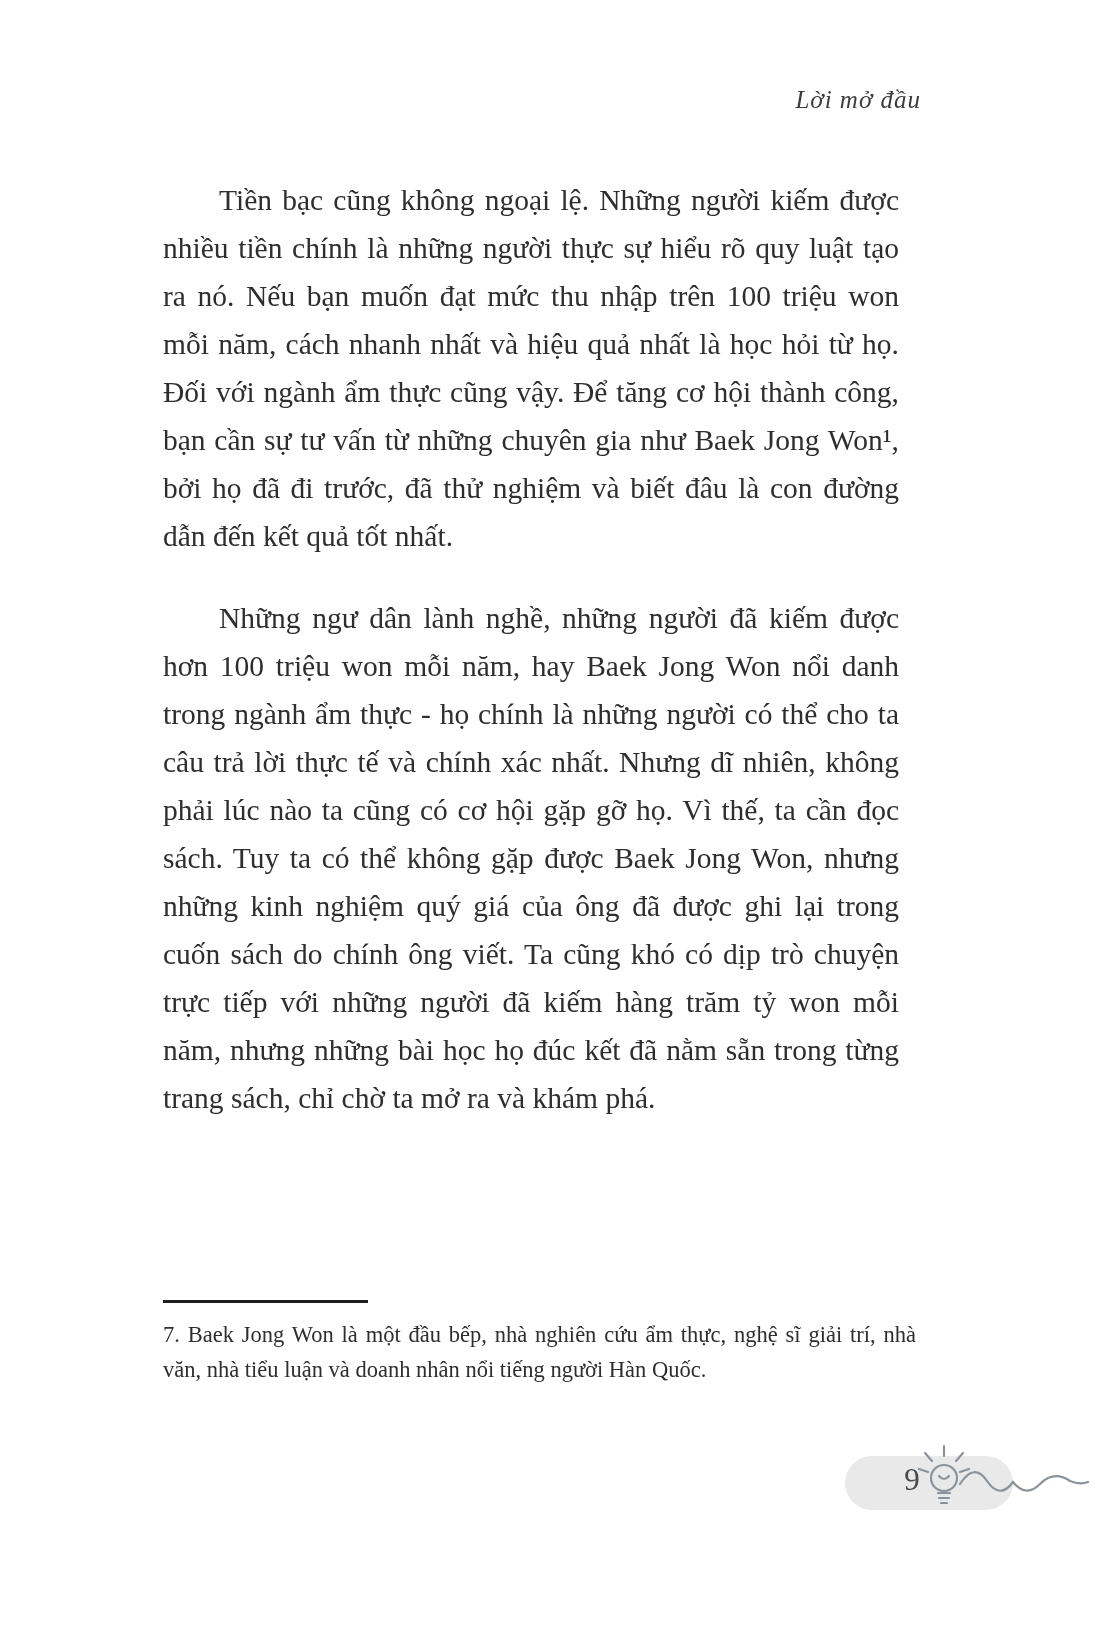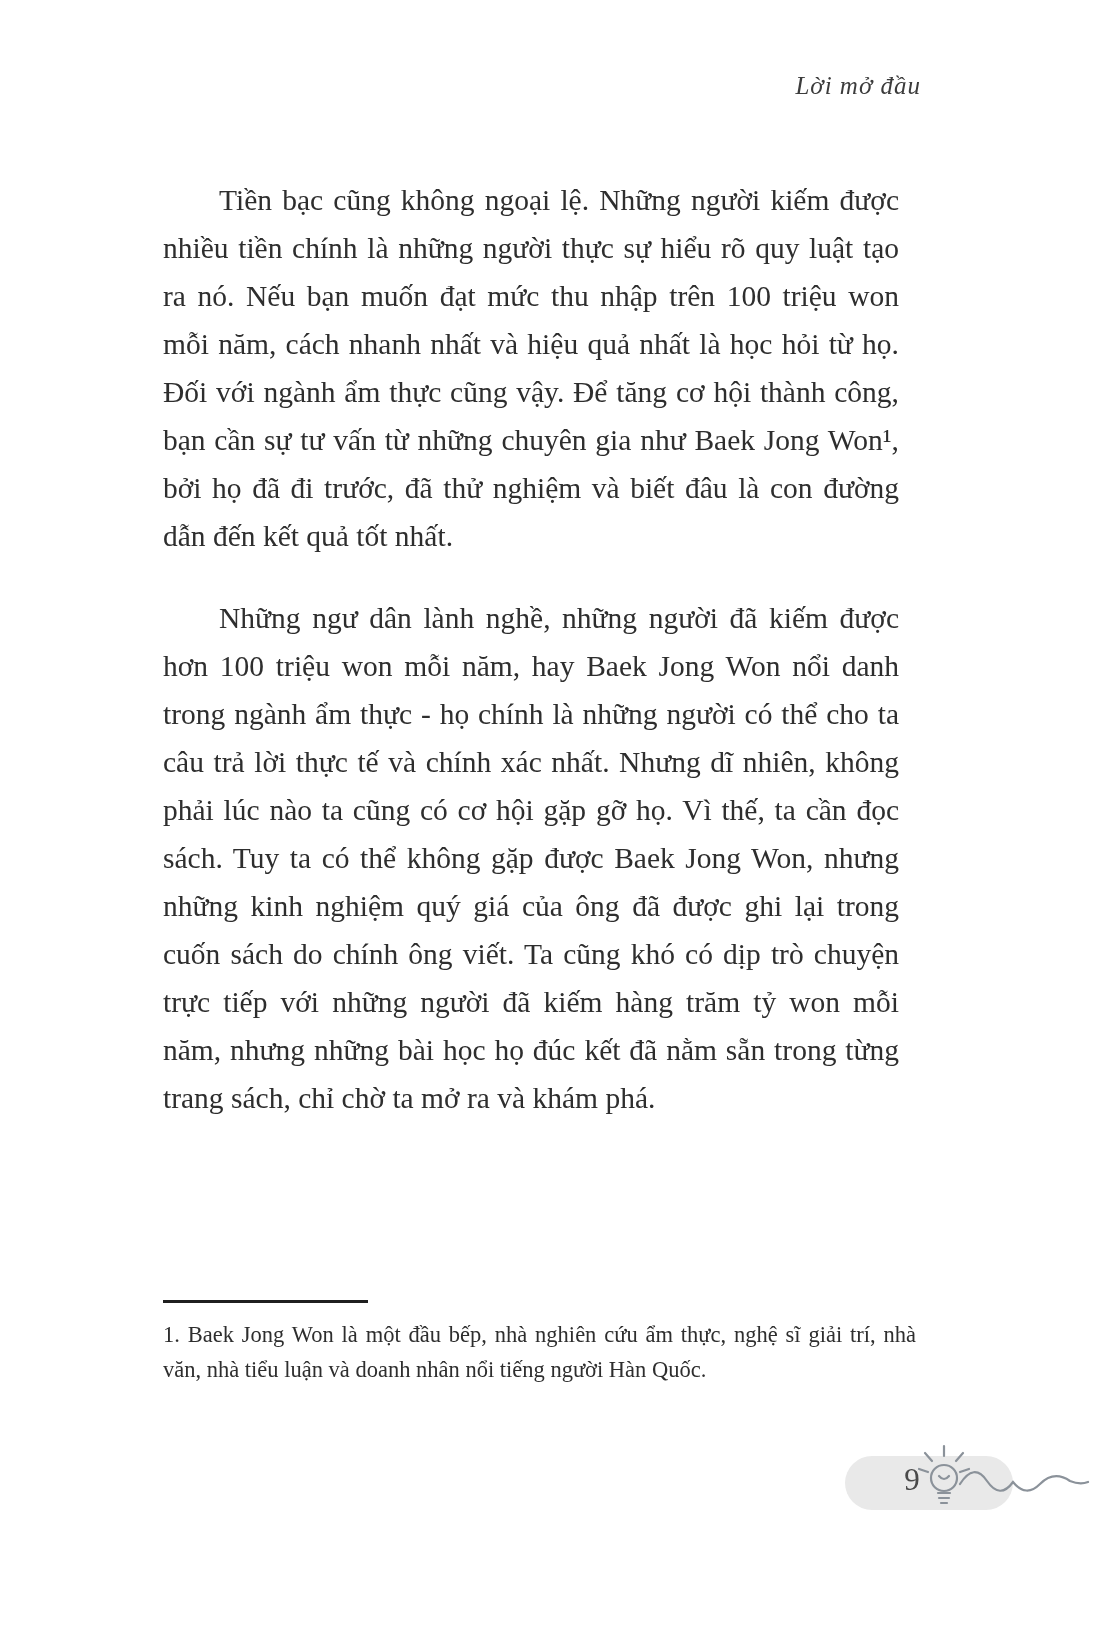--- a/index.html
+++ b/index.html
@@ -11,21 +11,21 @@
     position: relative;
     width: 1119px;
     height: 1646px;
     background: #ffffff;
     font-family: "Liberation Serif", "DejaVu Serif", serif;
     color: #2e2e2e;
     overflow: hidden;
   }
   .running-header {
     position: absolute;
-    top: 72px;
+    top: 86px;
     right: 198px;
     font-size: 25px;
     font-style: italic;
     letter-spacing: 1px;
     color: #3c3c3c;
   }
   .body-text {
     position: absolute;
     top: 176px;
     left: 163px;
@@ -98,21 +98,21 @@
 
   <div class="running-header">Lời mở đầu</div>
 
   <div class="body-text">
     <p>Tiền bạc cũng không ngoại lệ. Những người kiếm được nhiều tiền chính là những người thực sự hiểu rõ quy luật tạo ra nó. Nếu bạn muốn đạt mức thu nhập trên 100 triệu won mỗi năm, cách nhanh nhất và hiệu quả nhất là học hỏi từ họ. Đối với ngành ẩm thực cũng vậy. Để tăng cơ hội thành công, bạn cần sự tư vấn từ những chuyên gia như Baek Jong Won¹, bởi họ đã đi trước, đã thử nghiệm và biết đâu là con đường dẫn đến kết quả tốt nhất.</p>
     <p>Những ngư dân lành nghề, những người đã kiếm được hơn 100 triệu won mỗi năm, hay Baek Jong Won nổi danh trong ngành ẩm thực - họ chính là những người có thể cho ta câu trả lời thực tế và chính xác nhất. Nhưng dĩ nhiên, không phải lúc nào ta cũng có cơ hội gặp gỡ họ. Vì thế, ta cần đọc sách. Tuy ta có thể không gặp được Baek Jong Won, nhưng những kinh nghiệm quý giá của ông đã được ghi lại trong cuốn sách do chính ông viết. Ta cũng khó có dịp trò chuyện trực tiếp với những người đã kiếm hàng trăm tỷ won mỗi năm, nhưng những bài học họ đúc kết đã nằm sẵn trong từng trang sách, chỉ chờ ta mở ra và khám phá.</p>
   </div>
 
   <div class="footnote-block">
     <div class="footnote-rule"></div>
-    <div class="footnote-text">1. Baek Jong Won là một đầu bếp, nhà nghiên cứu ẩm thực, nghệ sĩ giải trí, nhà văn, nhà tiểu luận và doanh nhân nổi tiếng người Hàn Quốc.</div>
+    <div class="footnote-text">7. Baek Jong Won là một đầu bếp, nhà nghiên cứu ẩm thực, nghệ sĩ giải trí, nhà văn, nhà tiểu luận và doanh nhân nổi tiếng người Hàn Quốc.</div>
   </div>
 
   <div class="page-footer">
     <div class="page-number-pill"></div>
     <div class="page-number">9</div>
     <svg class="footer-doodle" viewBox="0 0 260 110" xmlns="http://www.w3.org/2000/svg" fill="none" stroke="#8b929a" stroke-width="2.2" stroke-linecap="round">
 
       <line x1="104" y1="36" x2="104" y2="26"></line>
       <line x1="92" y1="41" x2="85" y2="33"></line>
       <line x1="116" y1="41" x2="123" y2="33"></line>

